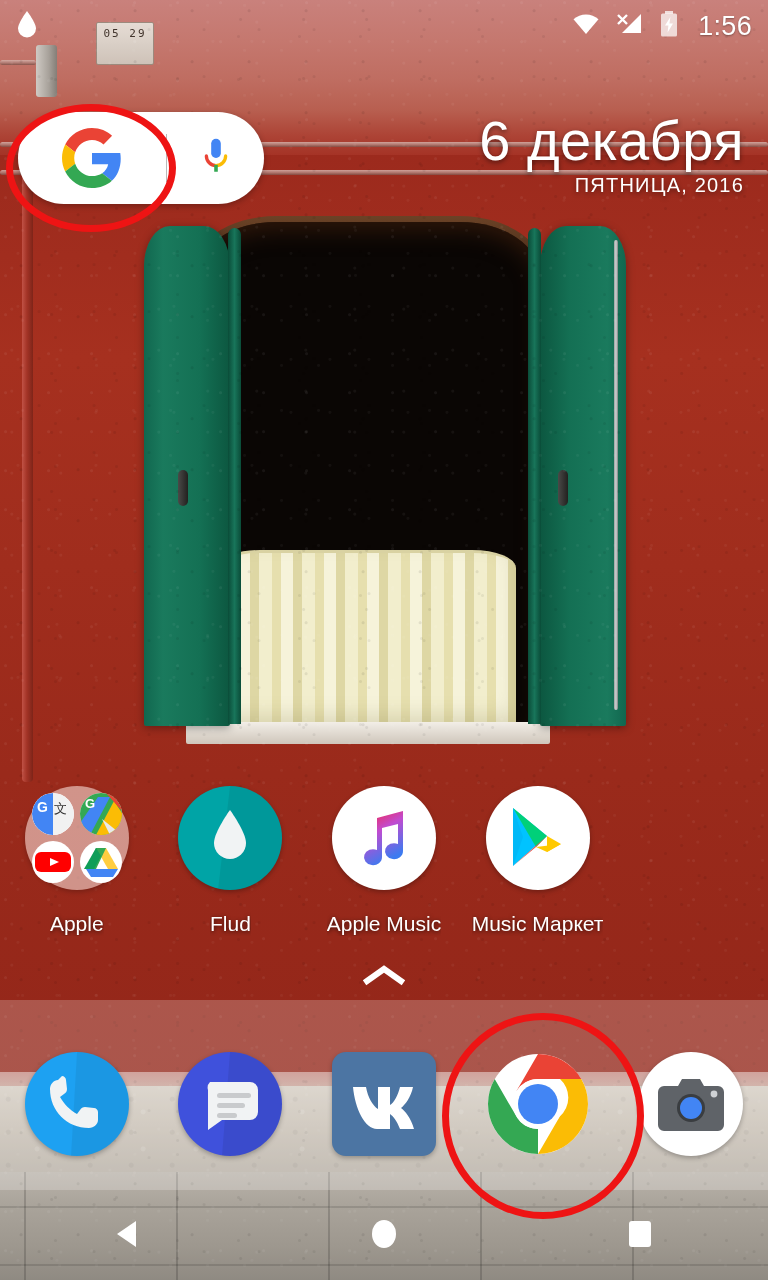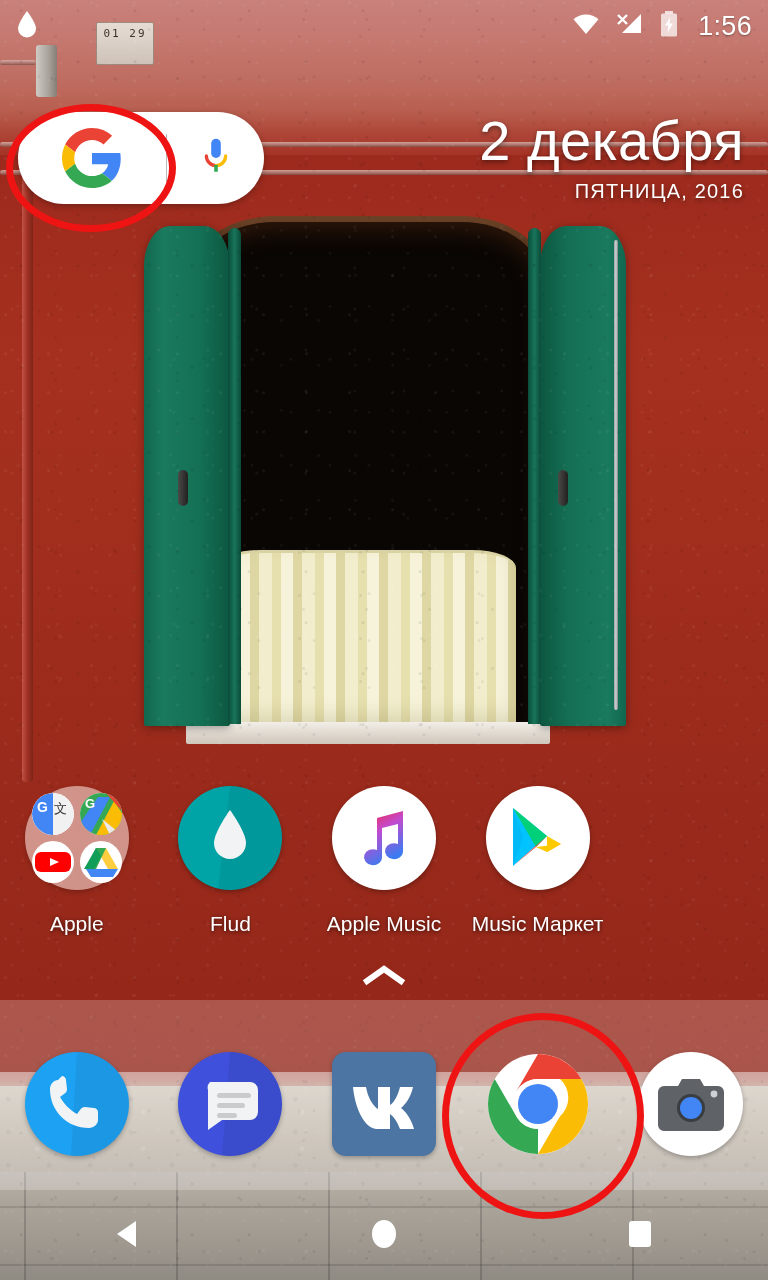--- a/index.html
+++ b/index.html
@@ -260,21 +260,20 @@
     font-size: 56px;
     font-weight: 300;
     line-height: 66px;
     letter-spacing: .5px;
     white-space: nowrap;
   }
   .date-sub {
     font-size: 20px;
     font-weight: 400;
     letter-spacing: 1.2px;
-    margin-top: 6px;
   }
 
   
   #approw {
     position: absolute;
     left: 0; top: 786px;
     width: 768px;
     display: flex;
   }
   .app {
@@ -395,21 +394,21 @@
 <div id="screen">
 
   <div id="wallpaper">
     <div class="wall-lower"></div>
 
     <div class="pipe" style="left:0;   top:142px; width:768px;"></div>
     <div class="pipe" style="left:0;   top:170px; width:768px;"></div>
     <div class="pipe" style="left:0;   top:60px;  width:36px;"></div>
     <div class="pipe-v" style="left:22px; top:142px; height:640px;"></div>
     <div class="meterbox"></div>
-    <div class="plaque">01 29</div>
+    <div class="plaque">05 29</div>
 
     <div class="win-arch"></div>
     <div class="win-recess"></div>
     <div class="curtain"></div>
     <div class="sill"></div>
 
     <div class="shutter left"></div>
     <div class="shutter right"></div>
     <div class="shutter-edge l"></div>
     <div class="shutter-edge r"></div>
@@ -467,21 +466,21 @@
       <svg width="34" height="44" viewBox="0 0 24 32">
         <rect x="8.5" y="2" width="7" height="14" rx="3.5" fill="#4285F4"></rect>
         <path d="M5 14.5 A7 7 0 0 0 12 21.5" stroke="#EA4335" stroke-width="2.4" fill="none" stroke-linecap="round"></path>
         <path d="M12 21.5 A7 7 0 0 0 19 14.5" stroke="#FBBC05" stroke-width="2.4" fill="none" stroke-linecap="round"></path>
         <rect x="10.7" y="21" width="2.6" height="5" fill="#34A853"></rect>
       </svg>
     </div>
   </div>
 
   <div id="datewidget">
-    <div class="date-main">2 декабря</div>
+    <div class="date-main">6 декабря</div>
     <div class="date-sub">ПЯТНИЦА, 2016</div>
   </div>
 
   <div id="approw">
 
     <div class="app">
       <div class="app-icon">
         <div class="folder">
           <div class="mini m1">
             <svg width="42" height="42" viewBox="0 0 42 42">

